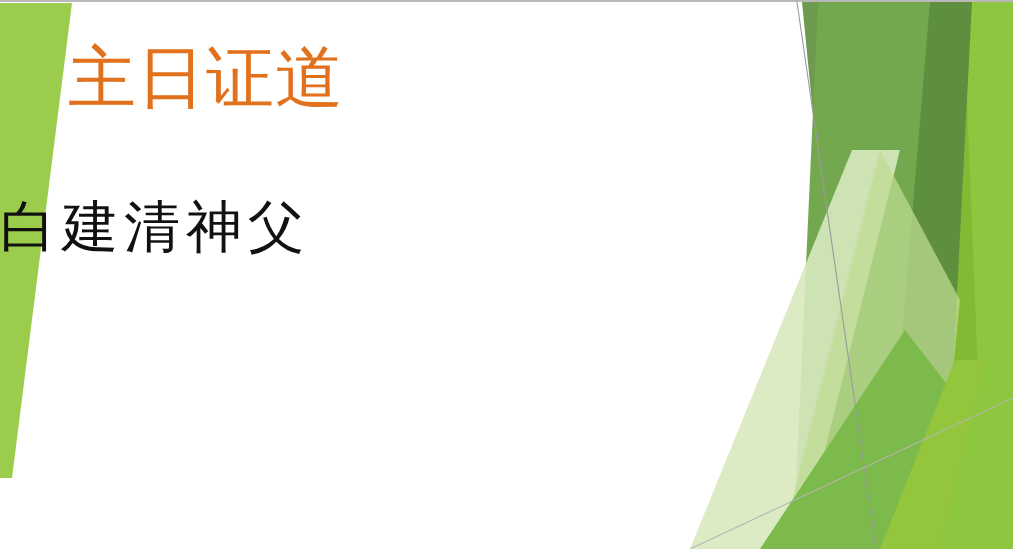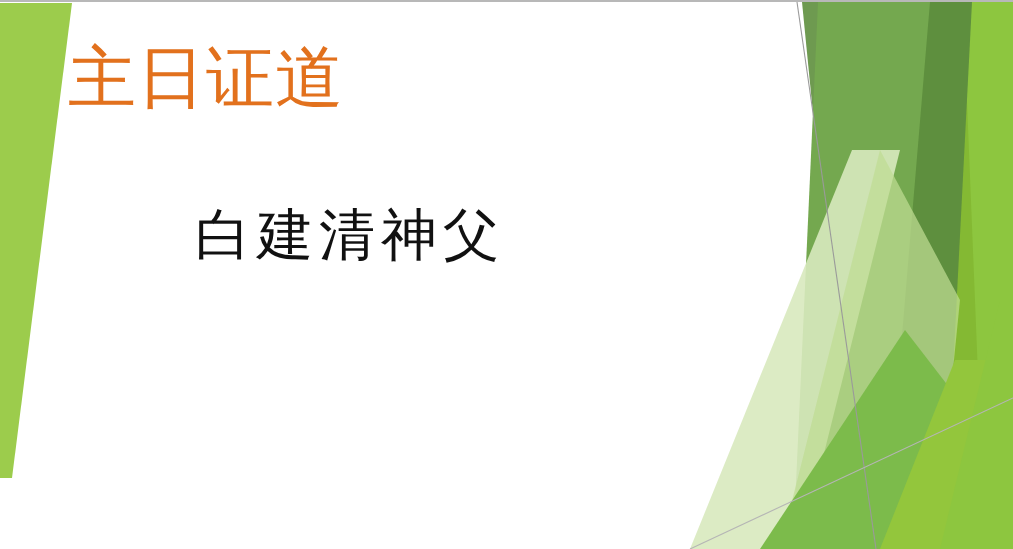--- a/index.html
+++ b/index.html
@@ -65,28 +65,27 @@
     white-space: nowrap;
     font-weight: normal;
     margin: 0;
   }
 
   .speaker-line {
     position: absolute;
     left: 0;
     top: 195px;
     width: 700px;
-    text-align: center;
+    text-align: left;
     font-family: "Liberation Serif", "DejaVu Serif", serif;
     font-size: 56px;
     line-height: 1.15;
     letter-spacing: 6px;
     color: #111111;
     white-space: nowrap;
-    margin-top: 8px;
   }
 
   .theme-line {
     position: absolute;
     left: 0;
     top: 300px;
     width: 700px;
     text-align: center;
     font-family: "Liberation Serif", "DejaVu Serif", serif;
     font-size: 58px;

